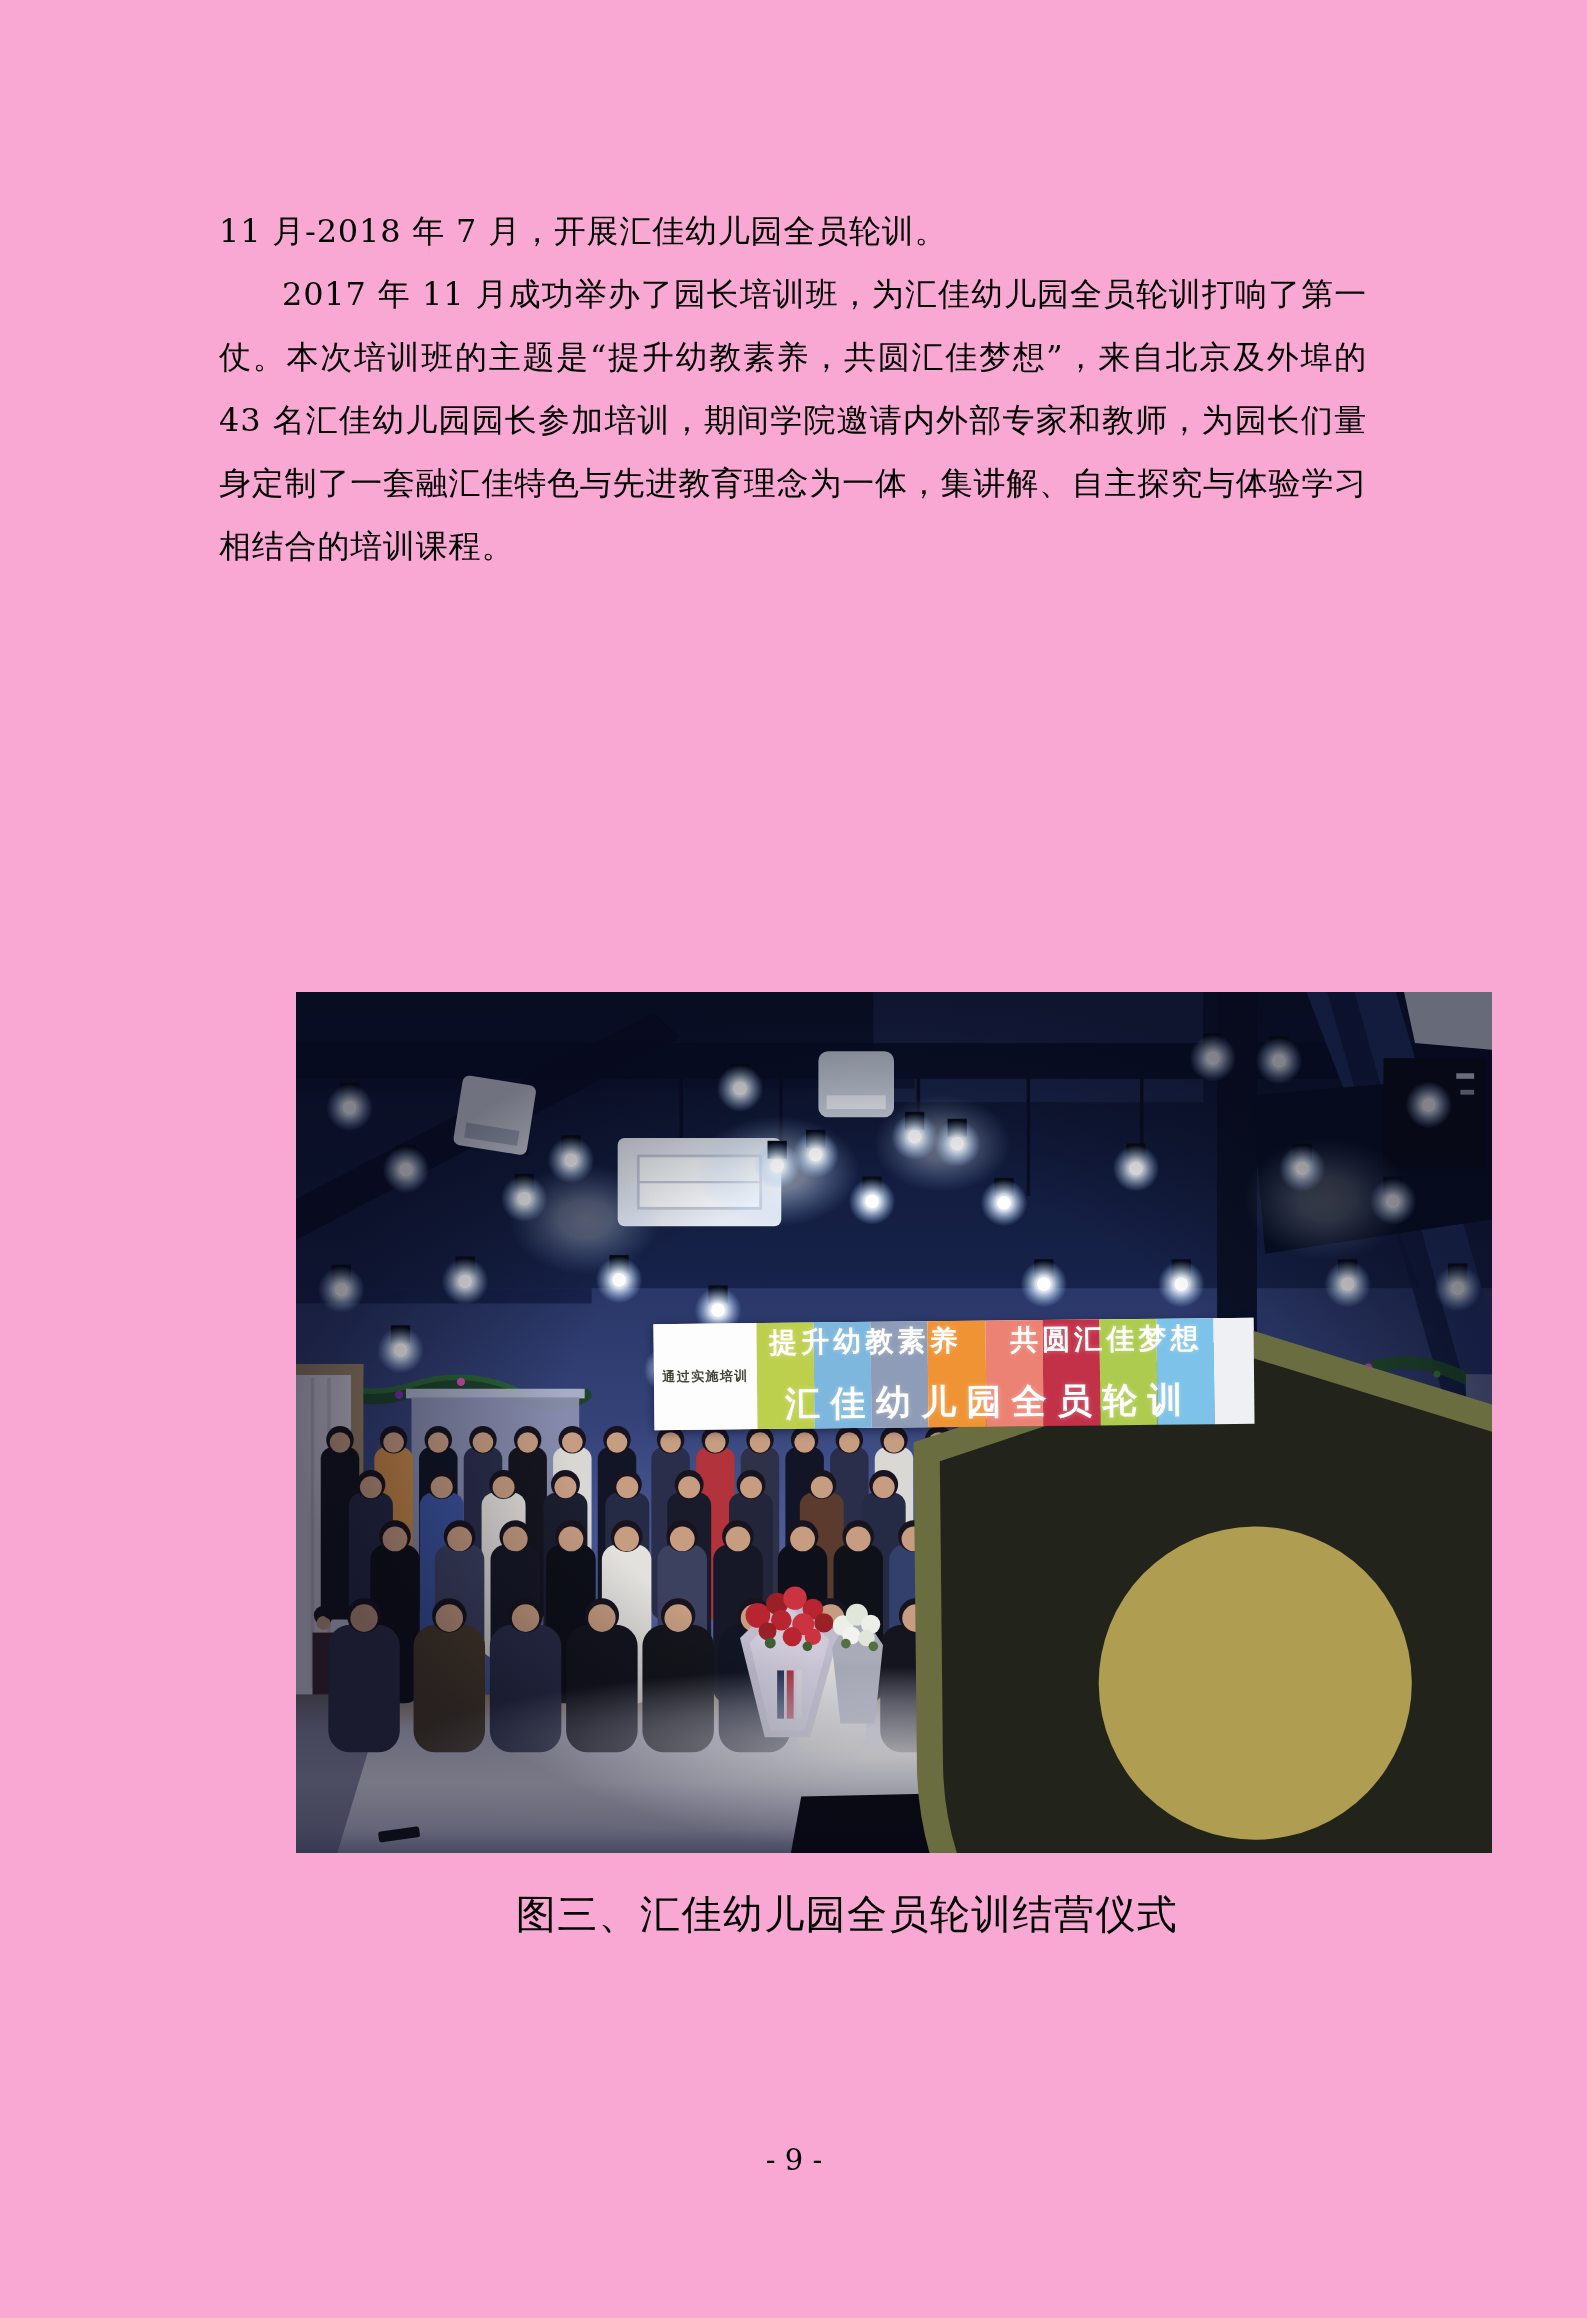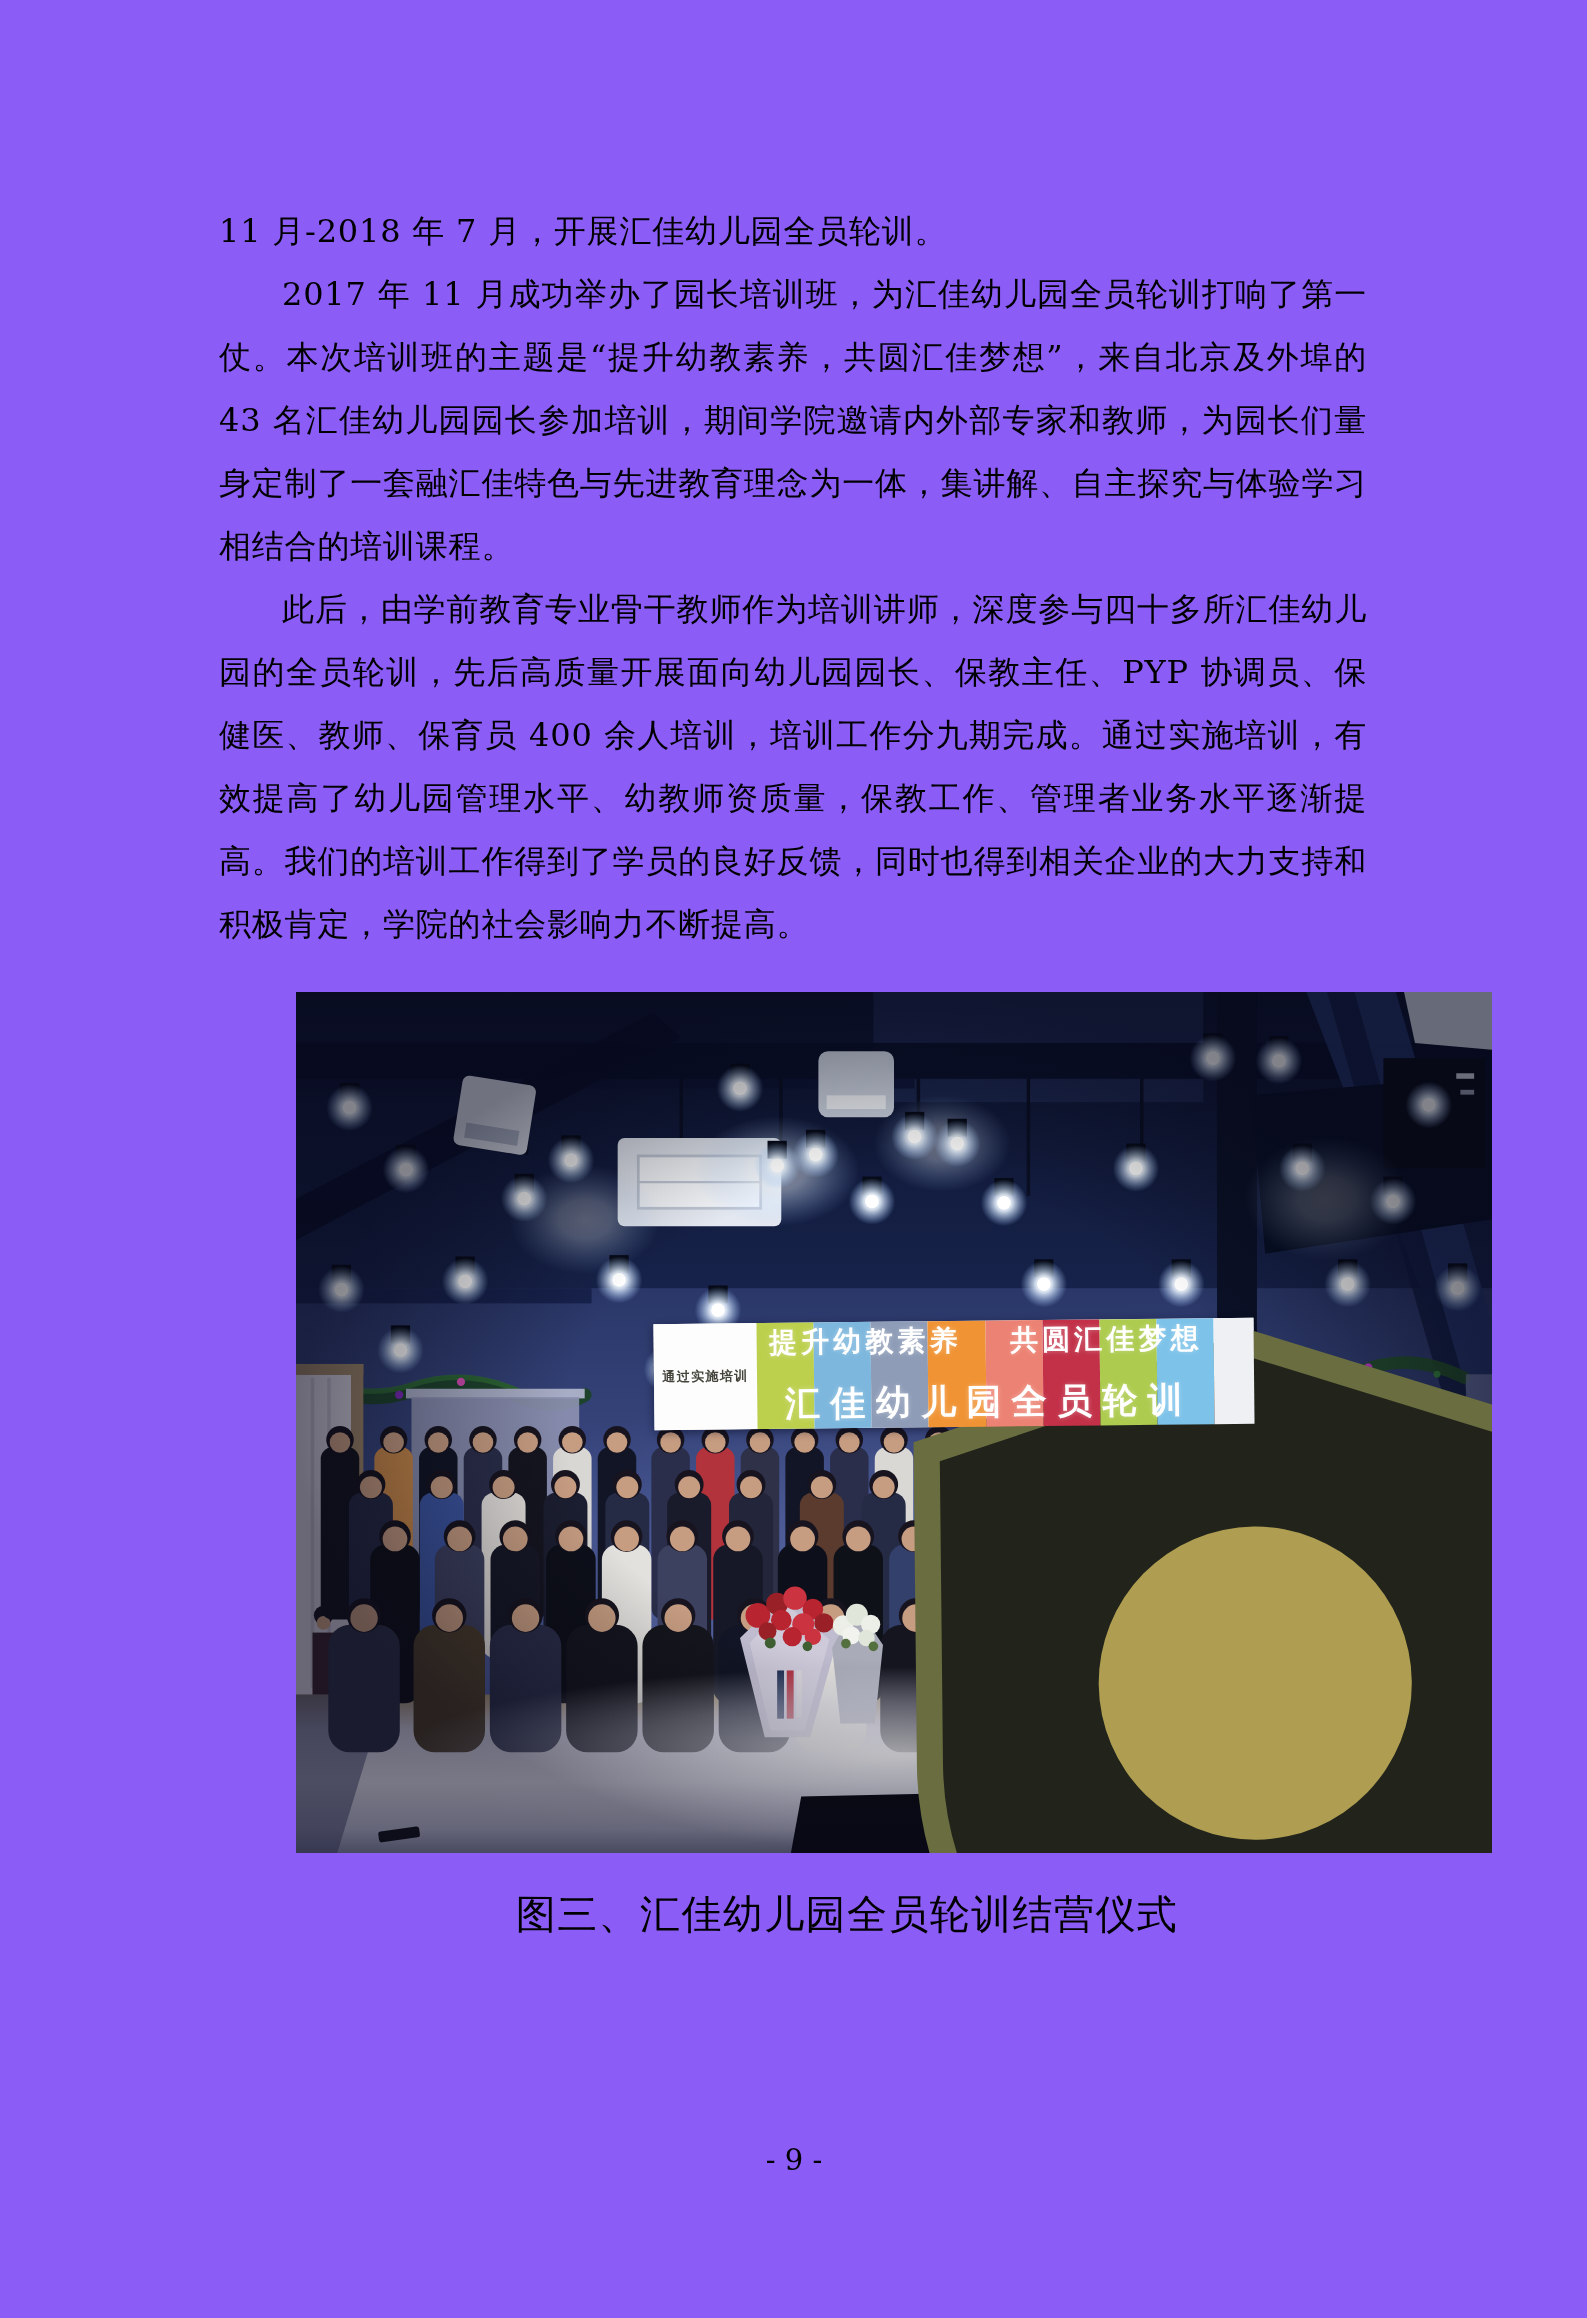--- a/index.html
+++ b/index.html
@@ -1,19 +1,19 @@
 <!DOCTYPE html>
 <html style="font-size:11px"><head>
 <meta charset="utf-8">
 <style>
   html,body{margin:0;padding:0;background:#888;}
   .page{
     position:relative;
     width:1588px;height:2319px;
-    background:#8b5cf6;
+    background:#f9a8d4;
     font-family:"DejaVu Serif","Liberation Serif",serif;
     color:#000;
     overflow:hidden;
   }
   .content{
     position:absolute;left:219px;top:200px;width:1148px;
     font-size:32px;line-height:63px;letter-spacing:0.8px;
     text-align:justify;
   }
   .content p{margin:0;}
@@ -71,21 +71,20 @@
   }
 </style>
 </head>
 <body>
 
 <div class="page">
 
   <div class="content">
     <p>11 月-2018 年 7 月，开展汇佳幼儿园全员轮训。</p>
     <p class="indent">2017 年 11 月成功举办了园长培训班，为汇佳幼儿园全员轮训打响了第一仗。本次培训班的主题是“提升幼教素养，共圆汇佳梦想”，来自北京及外埠的 43 名汇佳幼儿园园长参加培训，期间学院邀请内外部专家和教师，为园长们量身定制了一套融汇佳特色与先进教育理念为一体，集讲解、自主探究与体验学习相结合的培训课程。</p>
-    <p class="indent">此后，由学前教育专业骨干教师作为培训讲师，深度参与四十多所汇佳幼儿园的全员轮训，先后高质量开展面向幼儿园园长、保教主任、PYP 协调员、保健医、教师、保育员 400 余人培训，培训工作分九期完成。通过实施培训，有效提高了幼儿园管理水平、幼教师资质量，保教工作、管理者业务水平逐渐提高。我们的培训工作得到了学员的良好反馈，同时也得到相关企业的大力支持和积极肯定，学院的社会影响力不断提高。</p>
   </div>
 
   <div class="figure">
 
     <svg viewBox="0 0 1740 1250" preserveAspectRatio="none">
       <defs>
         <linearGradient id="ceil" x1="0" y1="0" x2="0" y2="1">
           <stop offset="0" stop-color="#0c132e"></stop>
             <stop offset="1" stop-color="#1c2a58"></stop>
         </linearGradient>

